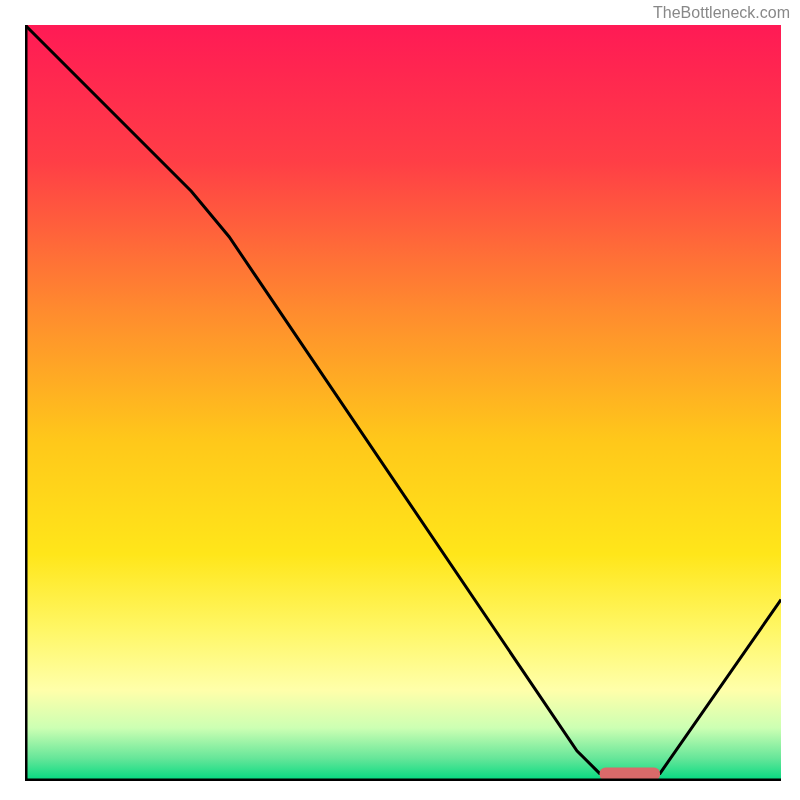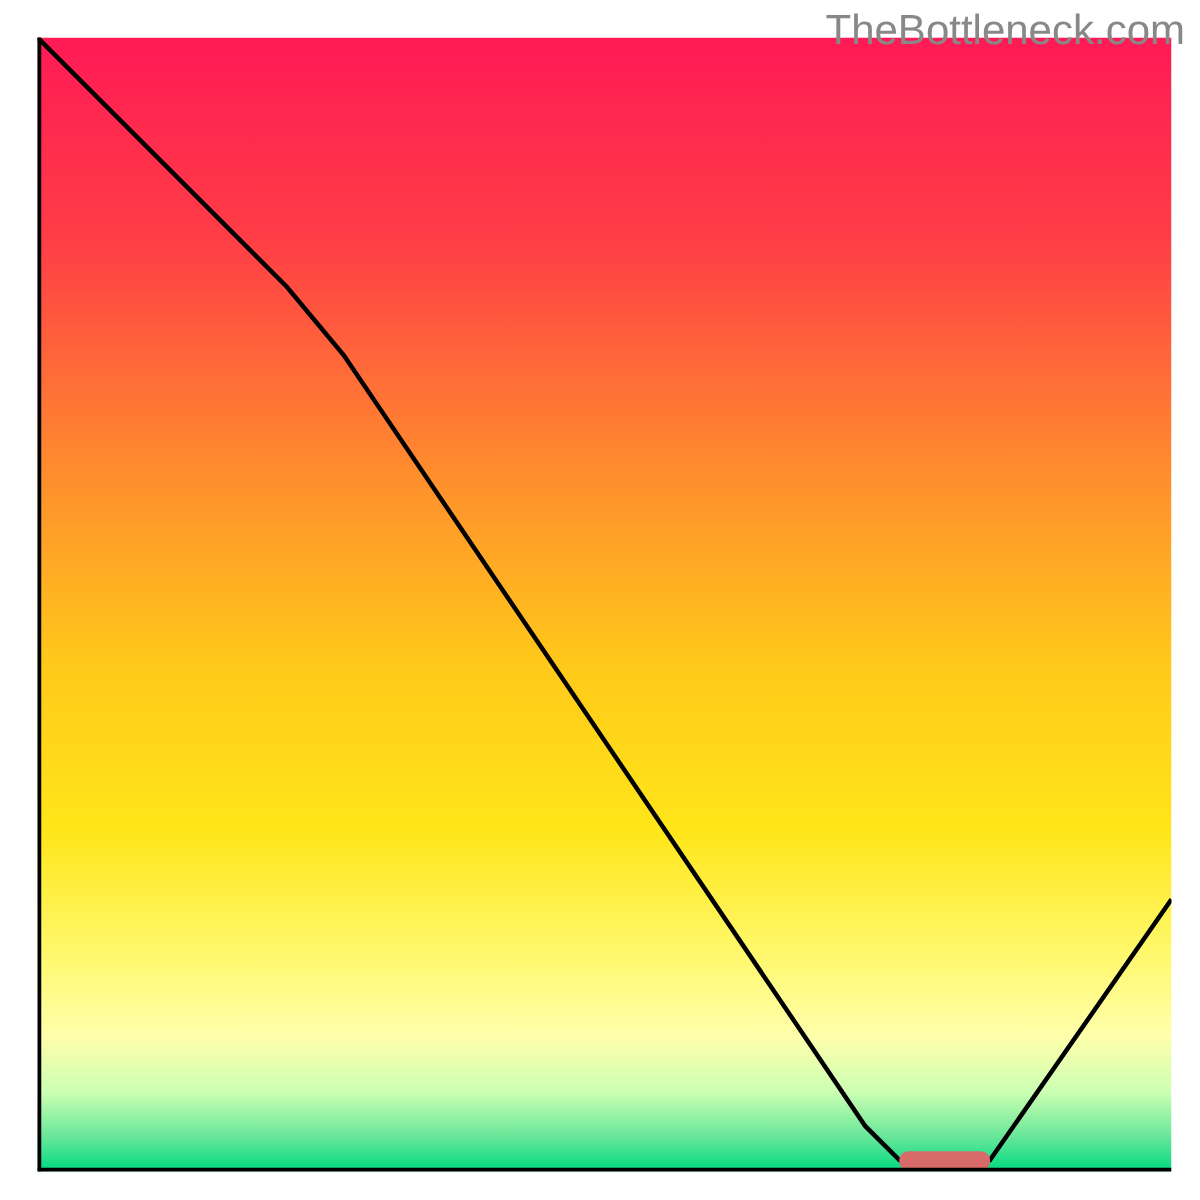--- a/index.html
+++ b/index.html
@@ -8,21 +8,21 @@
     width: 800px;
     height: 800px;
     background: white;
     font-family: Arial, sans-serif;
     position: relative;
   }
   .watermark {
     position: absolute;
     top: 4px;
     right: 10px;
-    font-size: 28px;
+    font-size: 16px;
     color: #888;
     font-weight: normal;
     z-index: 10;
   }
   .chart-area {
     position: absolute;
     left: 25px;
     top: 25px;
     width: 756px;
     height: 756px;

